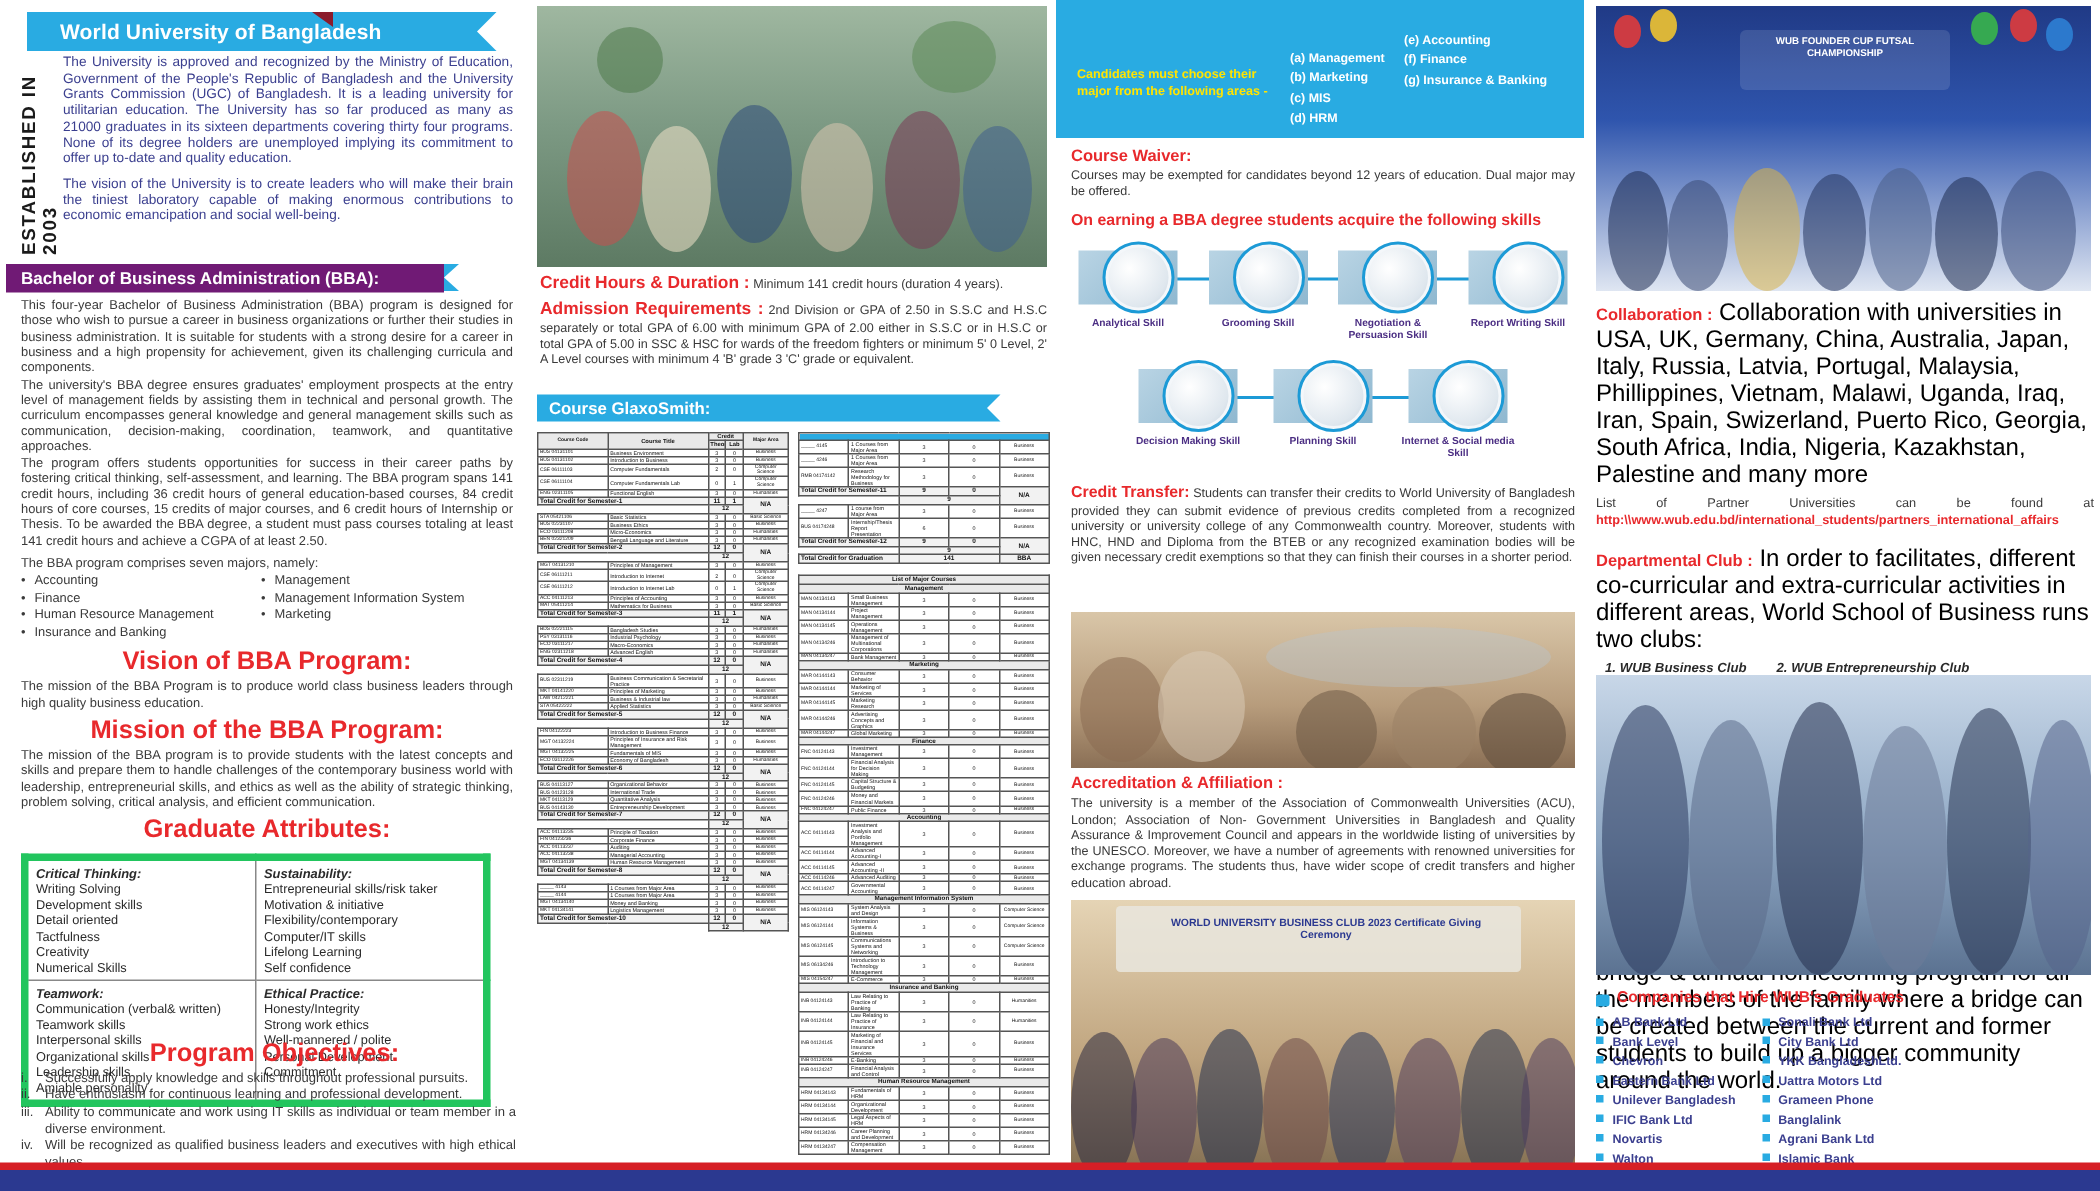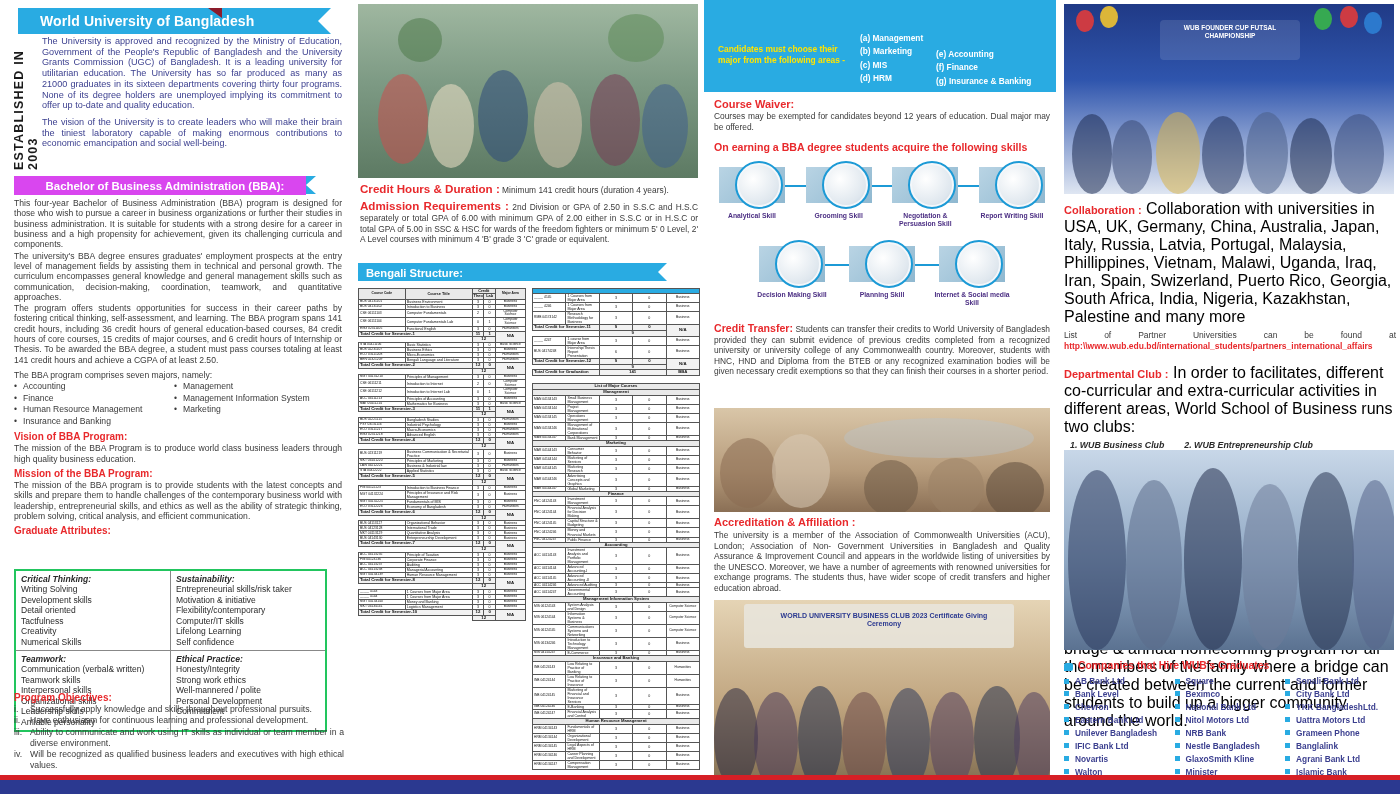--- a/index.html
+++ b/index.html
@@ -38,40 +38,39 @@
   }
   .estab{
     position:absolute; left:12px; top:30px;
     writing-mode:vertical-rl; transform:rotate(180deg);
     font-size:12.5px; font-weight:bold; letter-spacing:1.2px; color:#1a1a1a;
     height:140px;
   }
   .c1-intro{ position:absolute; left:42px; top:36px; width:300px; }
   .c1-intro p { font-size:9.1px; margin-bottom:6px; }
   .bba-bar{
-    position:absolute; left:14px; top:176px; width:292px; height:19px;
-    background:#d946ef;
-    text-align:center;
+    position:absolute; left:4px; top:176px; width:292px; height:19px;
+    background:#701a75;
   }
   .bba-bar .txt{ color:#fff; font-size:11.4px; font-weight:bold; line-height:19px; padding-left:10px;}
   .bba-bar::after{
     content:""; position:absolute; right:-10px; top:0;
     border-top:9.5px solid #29ABE2; border-bottom:9.5px solid #29ABE2;
     border-right:10px solid transparent;
   }
   .c1-bba { position:absolute; left:14px; top:198px; width:328px; }
   .c1-bba p { font-size:8.6px; color:#3a3a3a; line-height:1.2; text-align:justify; margin-bottom:1px;}
   .majors-intro{ font-size:8.6px; color:#3a3a3a; margin-top:5px; }
   .majors{ display:flex; margin-top:1px; }
   .majors ul { list-style:none; }
   .majors li{ font-size:8.6px; color:#3a3a3a; line-height:1.35; padding-left:9px; position:relative;}
   .majors li::before{ content:"•"; position:absolute; left:0; }
   .majors .m1{ width:160px; }
-  .sec-h{ font-size:10px; font-weight:bold; color:#e8292c; margin:4px 0 1px; }
-  .gradtable{ width:313px; border:2px solid #22c55e; border-collapse:collapse; margin-top:3px; margin-left:14px;}
+  .sec-h{ font-size:17px; font-weight:bold; color:#e8292c; margin:4px 0 1px;text-align:center; }
+  .gradtable{ width:313px; border:5px solid #22c55e; border-collapse:collapse; margin-top:3px; margin-left:14px;}
   .gradtable td{ border:1px solid #888; vertical-align:top; padding:3px 5px; width:50%; }
   .gt-h{ font-size:8.6px; font-weight:bold; font-style:italic; color:#2a2a2a; display:block;}
   .gt-l{ font-size:8.5px; color:#2a2a2a; display:block; line-height:1.24;}
   .objlist{ margin-left:14px; width:330px; }
   .objlist .row{ display:flex; font-size:8.7px; color:#3a3a3a; line-height:1.26; margin-bottom:.5px;}
   .objlist .num{ width:16px; flex:none; }
   .objlist .txt{ flex:1; text-align:justify; }
 
   
   #col2 { left:352px; width:352px; }
@@ -112,21 +111,21 @@
   #col3 { left:704px; width:352px; }
   .c3-banner{
     position:absolute; left:0; top:0; width:352px; height:92px; background:#29ABE2;
   }
   .c3-banner .lead{
     position:absolute; left:14px; top:44px; width:130px;
     font-size:8.4px; font-weight:bold; color:#ffe400; line-height:1.3;
   }
   .c3-banner .majcol{ position:absolute; font-size:8.3px; color:#fff; font-weight:bold; line-height:1.62;}
   .c3-banner .mc1{ left:156px; top:32px; }
-  .c3-banner .mc2{ left:232px; top:48px; }
+  .c3-banner .mc2{ left:232px; top:20px; }
   .c3-body{ position:absolute; left:10px; top:98px; width:336px; }
   .c3-body h3{ font-size:11px; font-weight:bold; color:#e8292c; margin-bottom:1px;}
   .c3-body p{ font-size:8.4px; color:#3a3a3a; line-height:1.25; text-align:justify;}
   .skills-title{ font-size:10.6px; font-weight:bold; color:#e8292c; margin-top:9px; }
   .skillrow{ display:flex; justify-content:space-between; margin-top:8px; position:relative;}
   .skillrow.r2{ justify-content:center; gap:14px; }
   .skill{ width:76px; text-align:center; position:relative;}
   .skill .chip{
     width:66px; height:48px; margin:0 auto; position:relative;
   }
@@ -326,21 +325,21 @@
         <span class="line-red">Credit Hours &amp; Duration :</span>
         <span class="inline-sm">Minimum 141 credit hours (duration 4 years).</span>
       </p>
       <p style="margin-top:3px;">
         <span class="line-red">Admission Requirements :</span>
         <span class="inline-sm">2nd Division or GPA of 2.50 in S.S.C and H.S.C separately or total GPA of 6.00 with minimum GPA of 2.00 either in S.S.C or in H.S.C or total GPA of 5.00 in SSC &amp; HSC for wards of the freedom fighters or minimum 5' 0 Level, 2' A Level courses with minimum 4 'B' grade 3 'C' grade or equivalent.</span>
       </p>
     </div>
 
     <div class="cs-bar">
-      <span class="txt">Bengali Structure:</span>
+      <span class="txt">Course GlaxoSmith:</span>
     </div>
 
     <div class="tbl-wrap tbl-left">
       <table class="ct" id="tbl-sem-left">
           <tbody>
             <tr>
               <th rowspan="2" class="c-code">Course Code</th>
               <th rowspan="2" class="c-title">Course Title</th>
               <th colspan="2">Credit</th>
               <th rowspan="2" class="c-area">Major Area</th>
@@ -1256,30 +1255,20 @@
           <li>AB Bank Ltd</li>
           <li>Bank Level</li>
           <li>Chevron</li>
           <li>Eastern Bank Ltd</li>
           <li>Unilever Bangladesh</li>
           <li>IFIC Bank Ltd</li>
           <li>Novartis</li>
           <li>Walton</li>
         </ul>
         <ul>
-          <li>Square</li>
-          <li>Beximco</li>
-          <li>National Bank Ltd</li>
-          <li>Nitol Motors Ltd</li>
-          <li>NRB Bank</li>
-          <li>Nestle Bangladesh</li>
-          <li>GlaxoSmith Kline</li>
-          <li>Minister</li>
-        </ul>
-        <ul>
           <li>Sonali Bank Ltd</li>
           <li>City Bank Ltd</li>
           <li>YKK BangladeshLtd.</li>
           <li>Uattra Motors Ltd</li>
           <li>Grameen  Phone</li>
           <li>Banglalink</li>
           <li>Agrani Bank Ltd</li>
           <li>Islamic Bank</li>
         </ul>
       </div>

